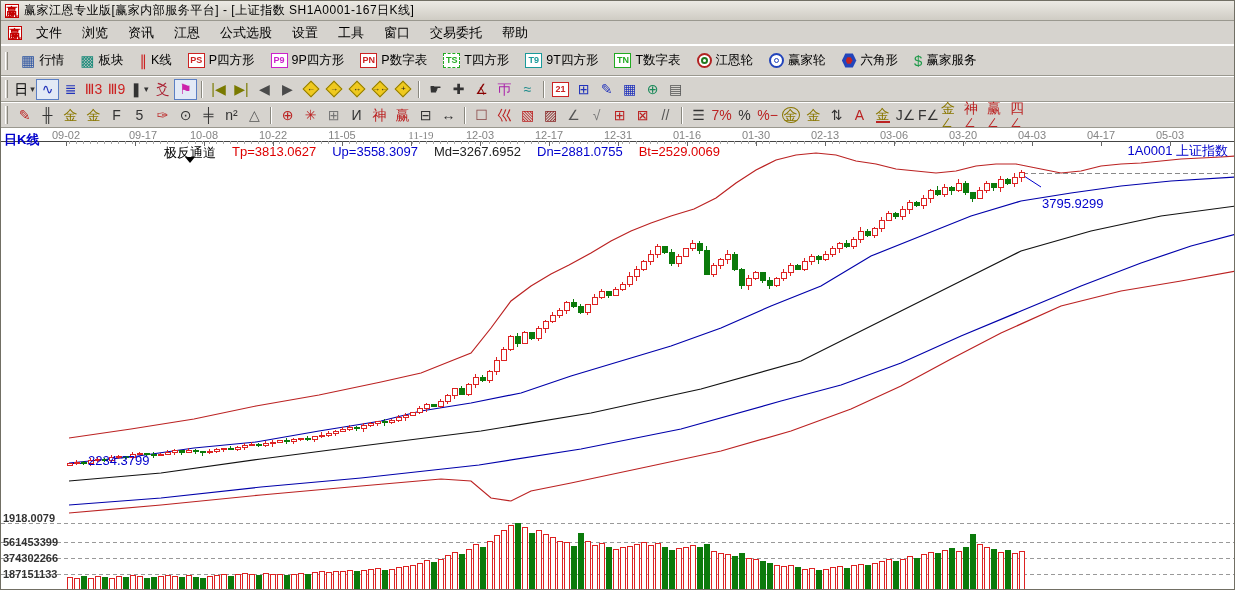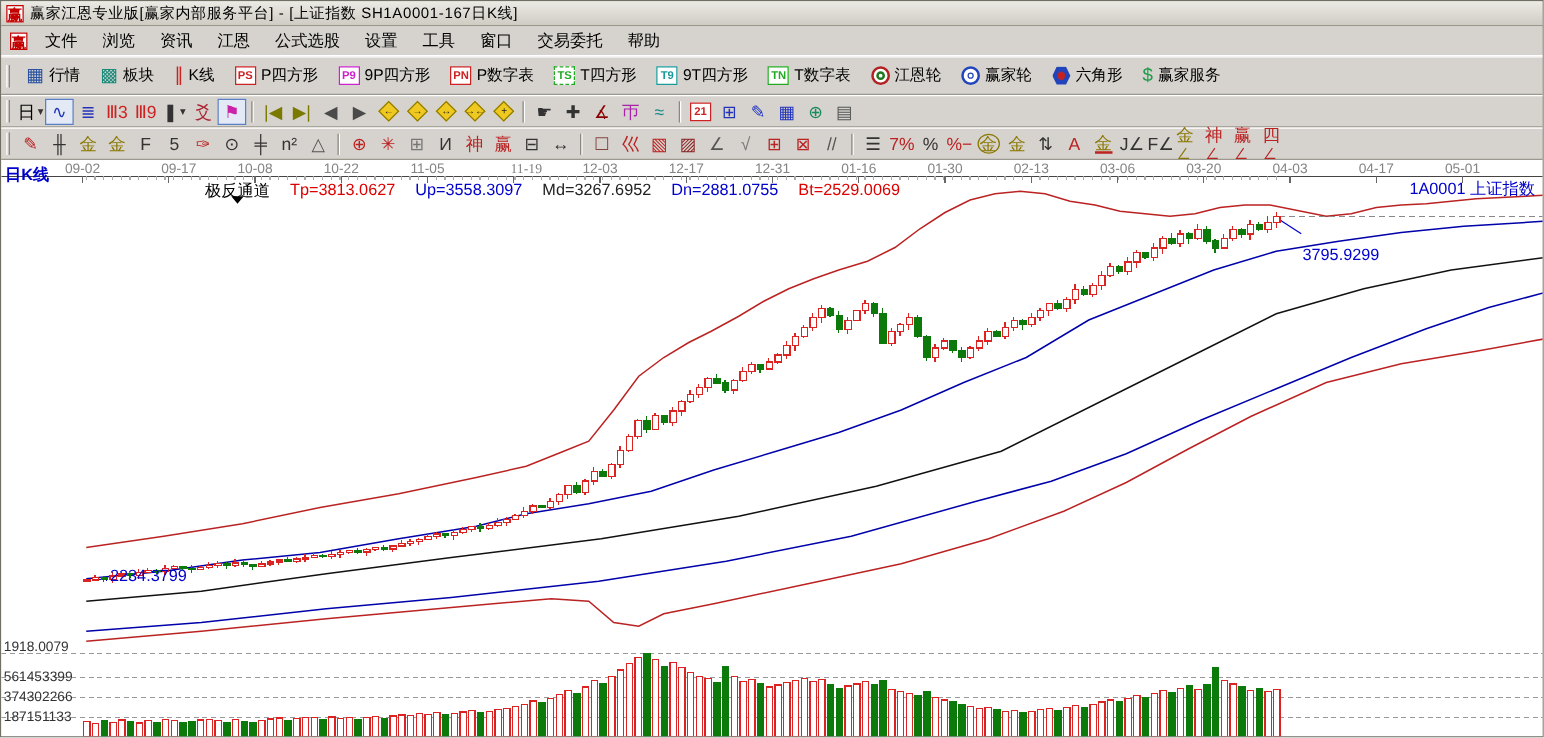--- a/index.html
+++ b/index.html
@@ -44,21 +44,21 @@
   .shape-wheel-blue { width:15px; height:15px; border-radius:50%; border:2px solid #2244bb; background:#fff; position:relative; }
   .shape-wheel-blue:after { content:""; position:absolute; inset:3px; border-radius:50%; border:1px solid #2244bb; }
   .shape-hex { width:15px; height:15px; background:#2244bb; clip-path:polygon(25% 3%,75% 3%,98% 50%,75% 97%,25% 97%,2% 50%); position:relative; }
   .shape-hex:after { content:""; position:absolute; inset:4px; background:#c42222; clip-path:polygon(25% 3%,75% 3%,98% 50%,75% 97%,25% 97%,2% 50%); }
   .drop { font-size:9px; color:#333; margin-left:2px; }
   .tlabel { white-space:nowrap; }
 
   
   .chart-wrap { position:relative; flex:1 1 auto; background:#fff; overflow:hidden; }
   .chart-wrap svg { position:absolute; left:0; top:0; }
-  .olabel { position:absolute; font-size:11px; color:#333; white-space:nowrap; }
+  .olabel { position:absolute; font-size:11px; color:#333; white-space:nowrap;font-weight:bold; }
   .pane-label { position:absolute; left:3px; top:3px; color:#0000cc; font-size:13px; font-weight:bold; }
   .symbol-label { position:absolute; right:6px; top:14px; color:#0000cc; font-size:13px; }
   .date-tick { position:absolute; top:1px; transform:translateX(-50%); font-size:11px; color:#848484; }
   .legend { position:absolute; left:163px; top:16px; display:flex; gap:16px; font-size:13px; }
   .lg-name { color:#000; }
   .lg-red { color:#dd0000; }
   .lg-blue { color:#0000cc; }
   .lg-dark { color:#222; }
   .tri-marker { position:absolute; left:184px; top:29px; width:0; height:0;
     border-left:5px solid transparent; border-right:5px solid transparent; border-top:6px solid #000; }
@@ -990,21 +990,21 @@
         <span class="date-tick" style="left: 479px;">12-03</span>
         <span class="date-tick" style="left: 548px;">12-17</span>
         <span class="date-tick" style="left: 617px;">12-31</span>
         <span class="date-tick" style="left: 686px;">01-16</span>
         <span class="date-tick" style="left: 755px;">01-30</span>
         <span class="date-tick" style="left: 824px;">02-13</span>
         <span class="date-tick" style="left: 893px;">03-06</span>
         <span class="date-tick" style="left: 962px;">03-20</span>
         <span class="date-tick" style="left: 1031px;">04-03</span>
         <span class="date-tick" style="left: 1100px;">04-17</span>
-        <span class="date-tick" style="left: 1169px;">05-01</span>
+        <span class="date-tick" style="left: 1169px;">05-03</span>
       </div>
     <span class="symbol-label">1A0001 上证指数</span>
 
     <div class="legend">
       <span class="lg-name">极反通道</span>
       <span class="lg-red">Tp=3813.0627</span>
       <span class="lg-blue">Up=3558.3097</span>
       <span class="lg-dark">Md=3267.6952</span>
       <span class="lg-blue">Dn=2881.0755</span>
       <span class="lg-red">Bt=2529.0069</span>

